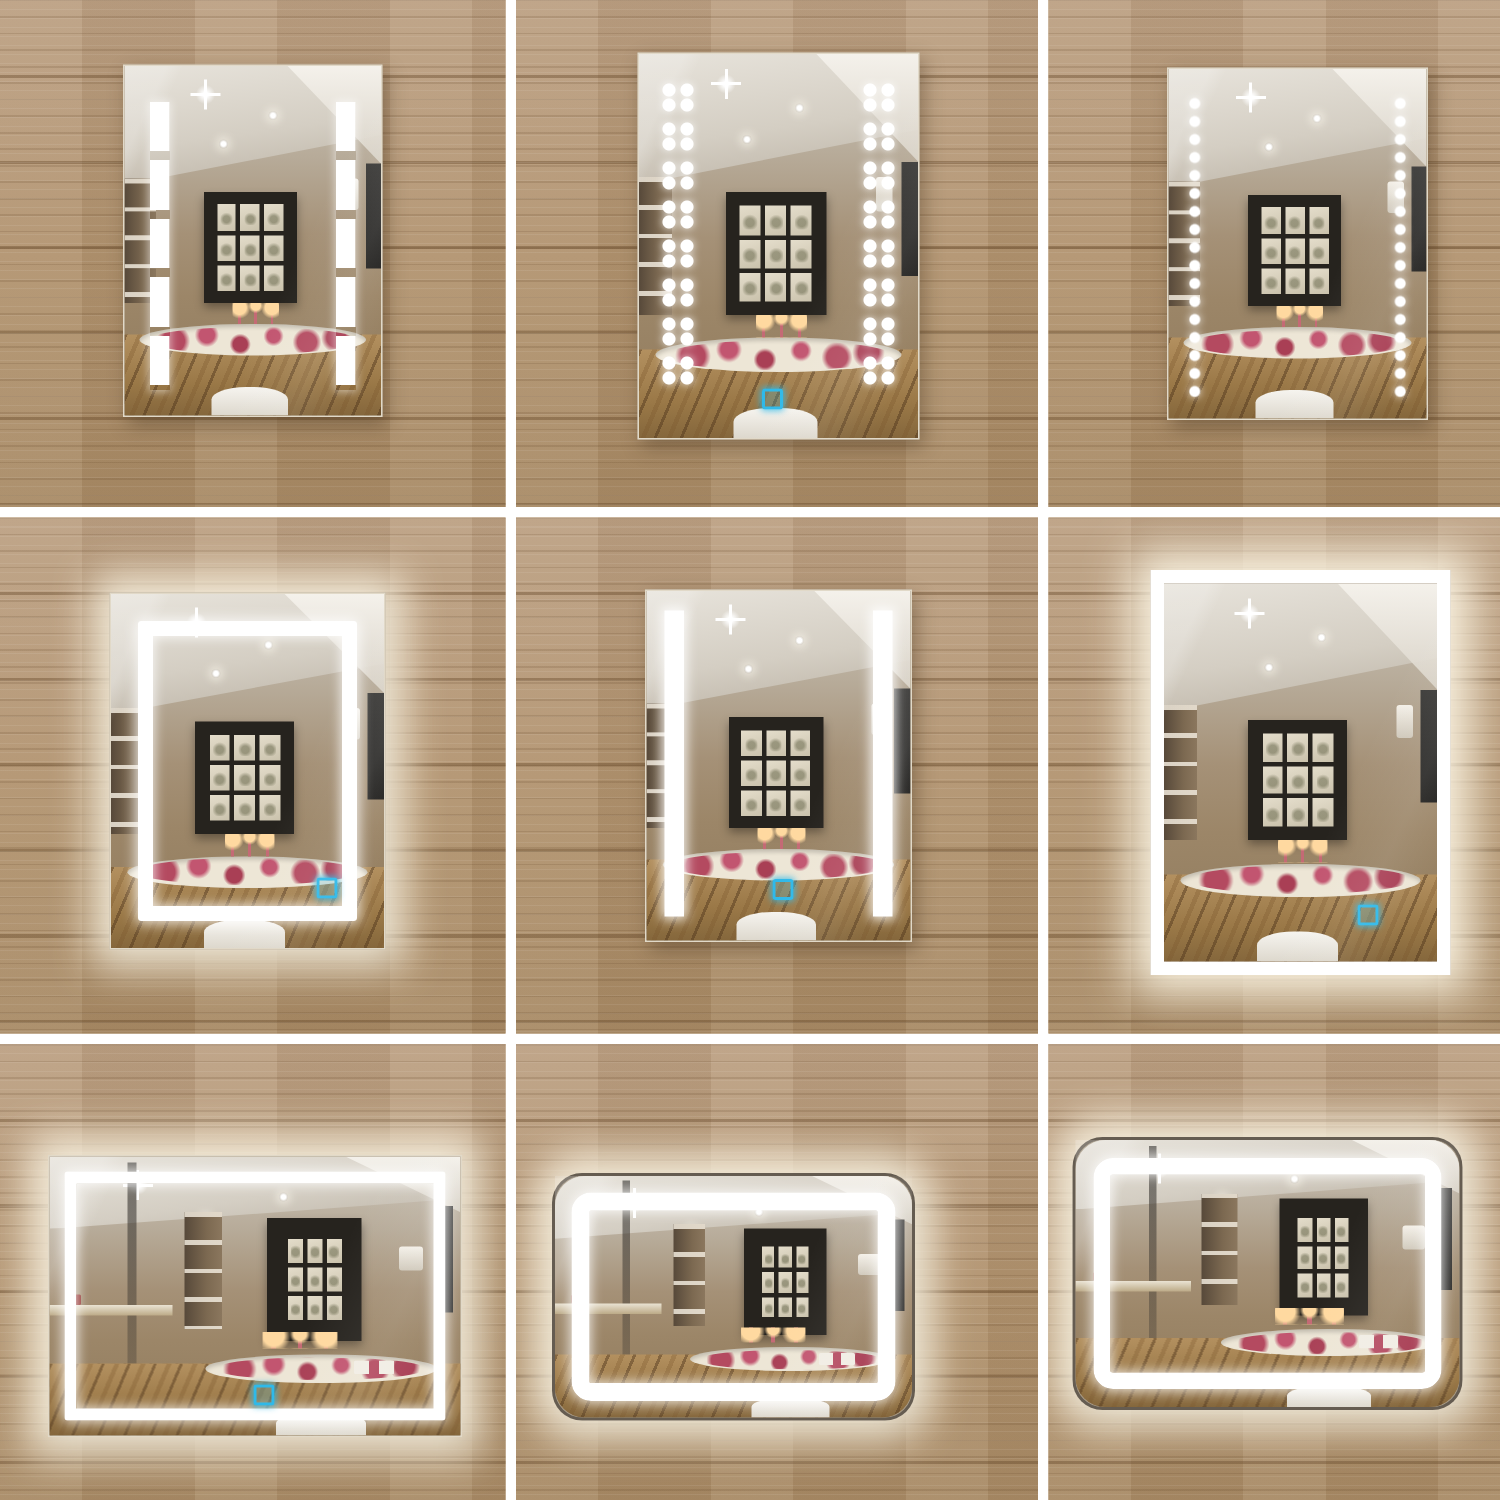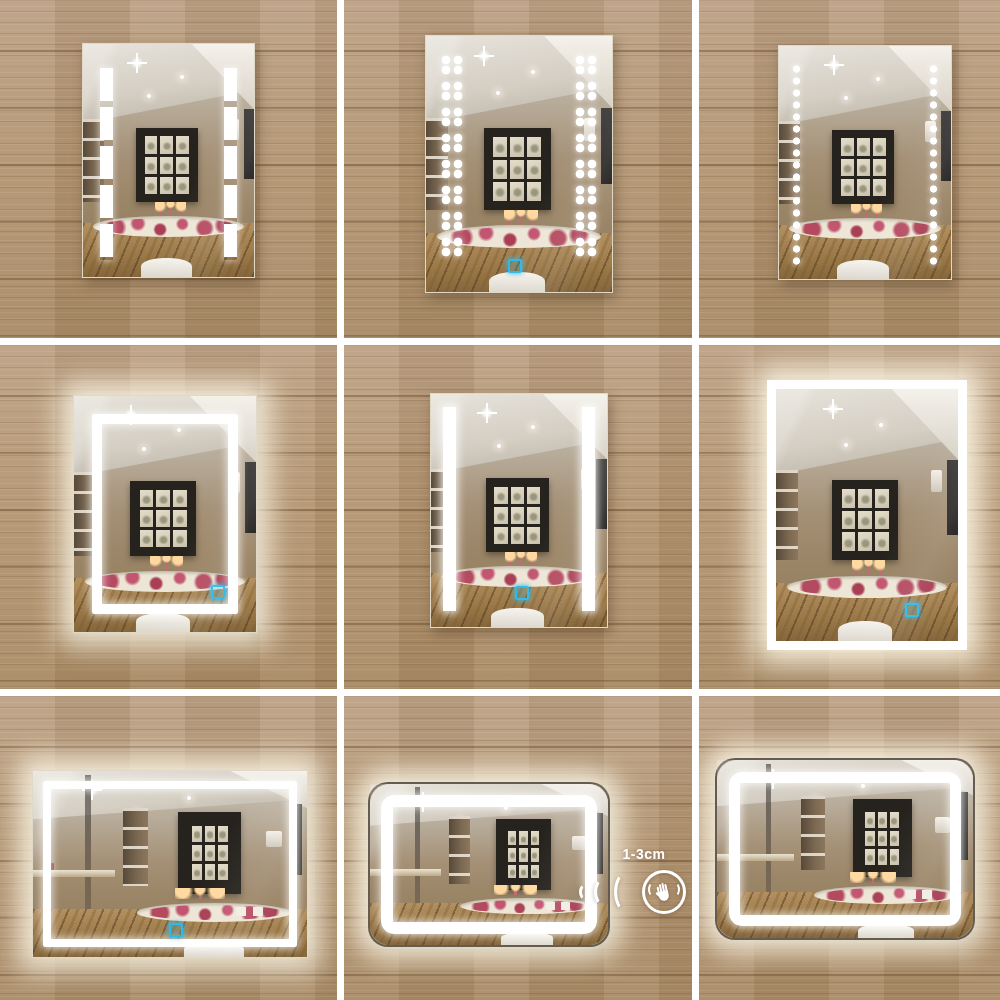--- a/index.html
+++ b/index.html
@@ -431,44 +431,20 @@
     <div class="darkpanel"></div>
     <div class="tubwall"></div>
     <div class="tubtop"></div>
     <div class="candles"></div>
     <div class="switches"></div>
     <div class="towel"></div>
   </div>
 </div>
       <div class="ledframe rframe" style="inset:11px;border-width:12px;"></div>
     </div>
-    <div class="sensor-note" style="left:258px;top:150px;">
-      <div class="dist">1-3cm</div>
-      <div class="note-row">
-        <div class="waves">
-            <i class="w1"></i>
-            <i class="w2"></i>
-            <i class="w3"></i>
-          </div>
-        <div class="handcircle">
-          <span class="tick tl"></span>
-          <span class="tick tr"></span>
-          <svg viewBox="0 0 24 28" width="19" height="23">
-            <g fill="#fff">
-              <rect x="3.6" y="5.2" width="2.6" height="8.8" rx="1.3"></rect>
-              <rect x="7.0" y="2.6" width="2.6" height="11.4" rx="1.3"></rect>
-              <rect x="10.4" y="1.6" width="2.6" height="12.4" rx="1.3"></rect>
-              <rect x="13.8" y="3.6" width="2.6" height="10.4" rx="1.3"></rect>
-              <path d="M4 12.2c-2.3-1.5-4 .3-2.7 2.1l4.7 6.1 3.1-3.4z"></path>
-              <path d="M4.2 11.6h12.4v6.4a6.2 6.2 0 0 1-6.2 6.2h-.1a6.1 6.1 0 0 1-6.1-6.2z"></path>
-            </g>
-          </svg>
-        </div>
-      </div>
-    </div>
   </div>
 
   <div class="cell" style="left:699px;top:696px;width:301px;height:304px;">
     <div class="mirror backlit rounded landscape" style="left:16px;top:62px;width:260px;height:182px;">
       <div class="scene-slot">
   <div class="scene">
     <div class="ceiling"></div>
     <div class="beam"></div>
     <div class="spark"></div>
     <div class="dl d1"></div>

